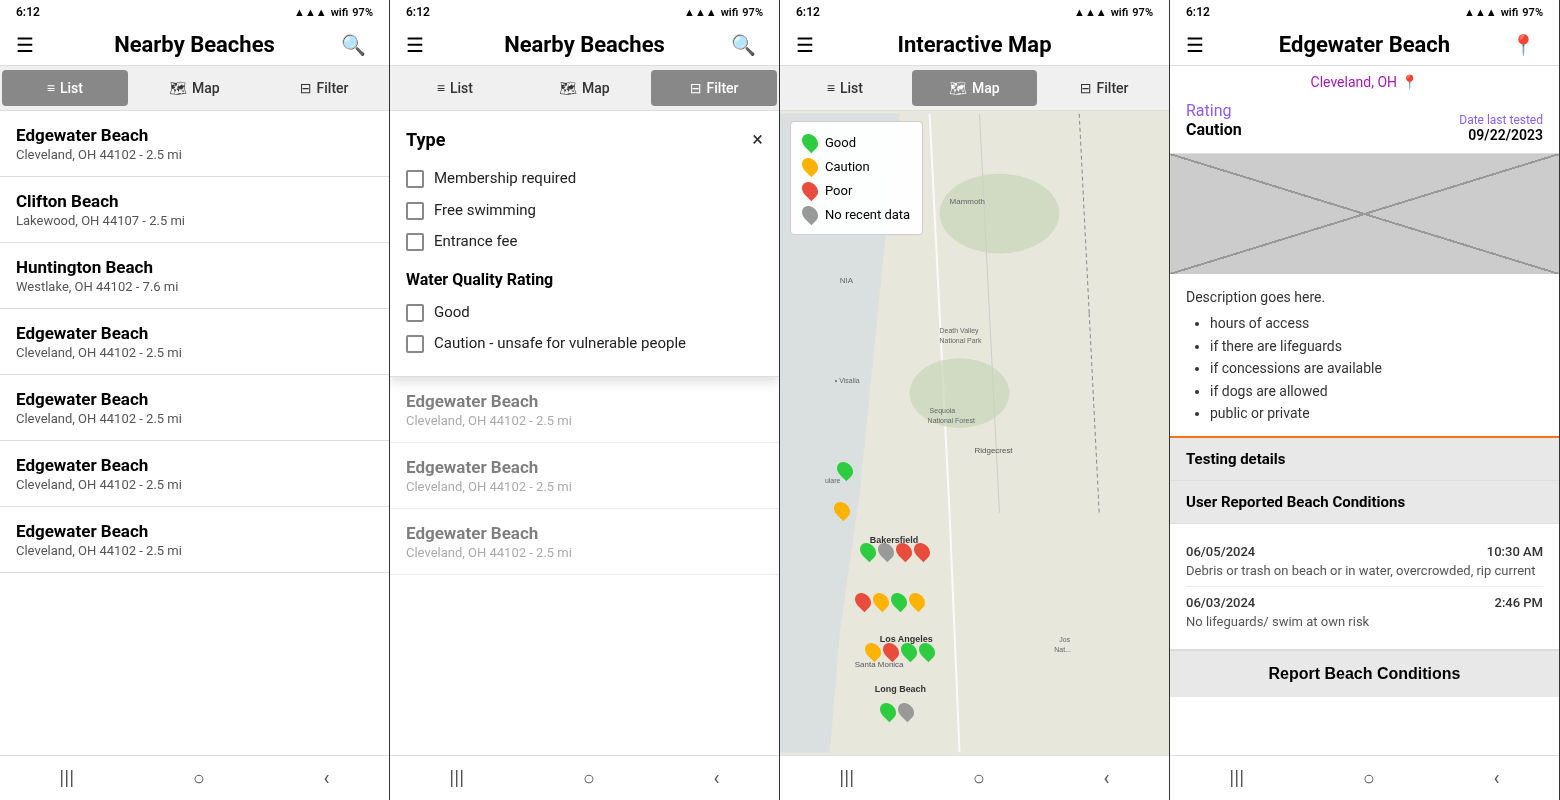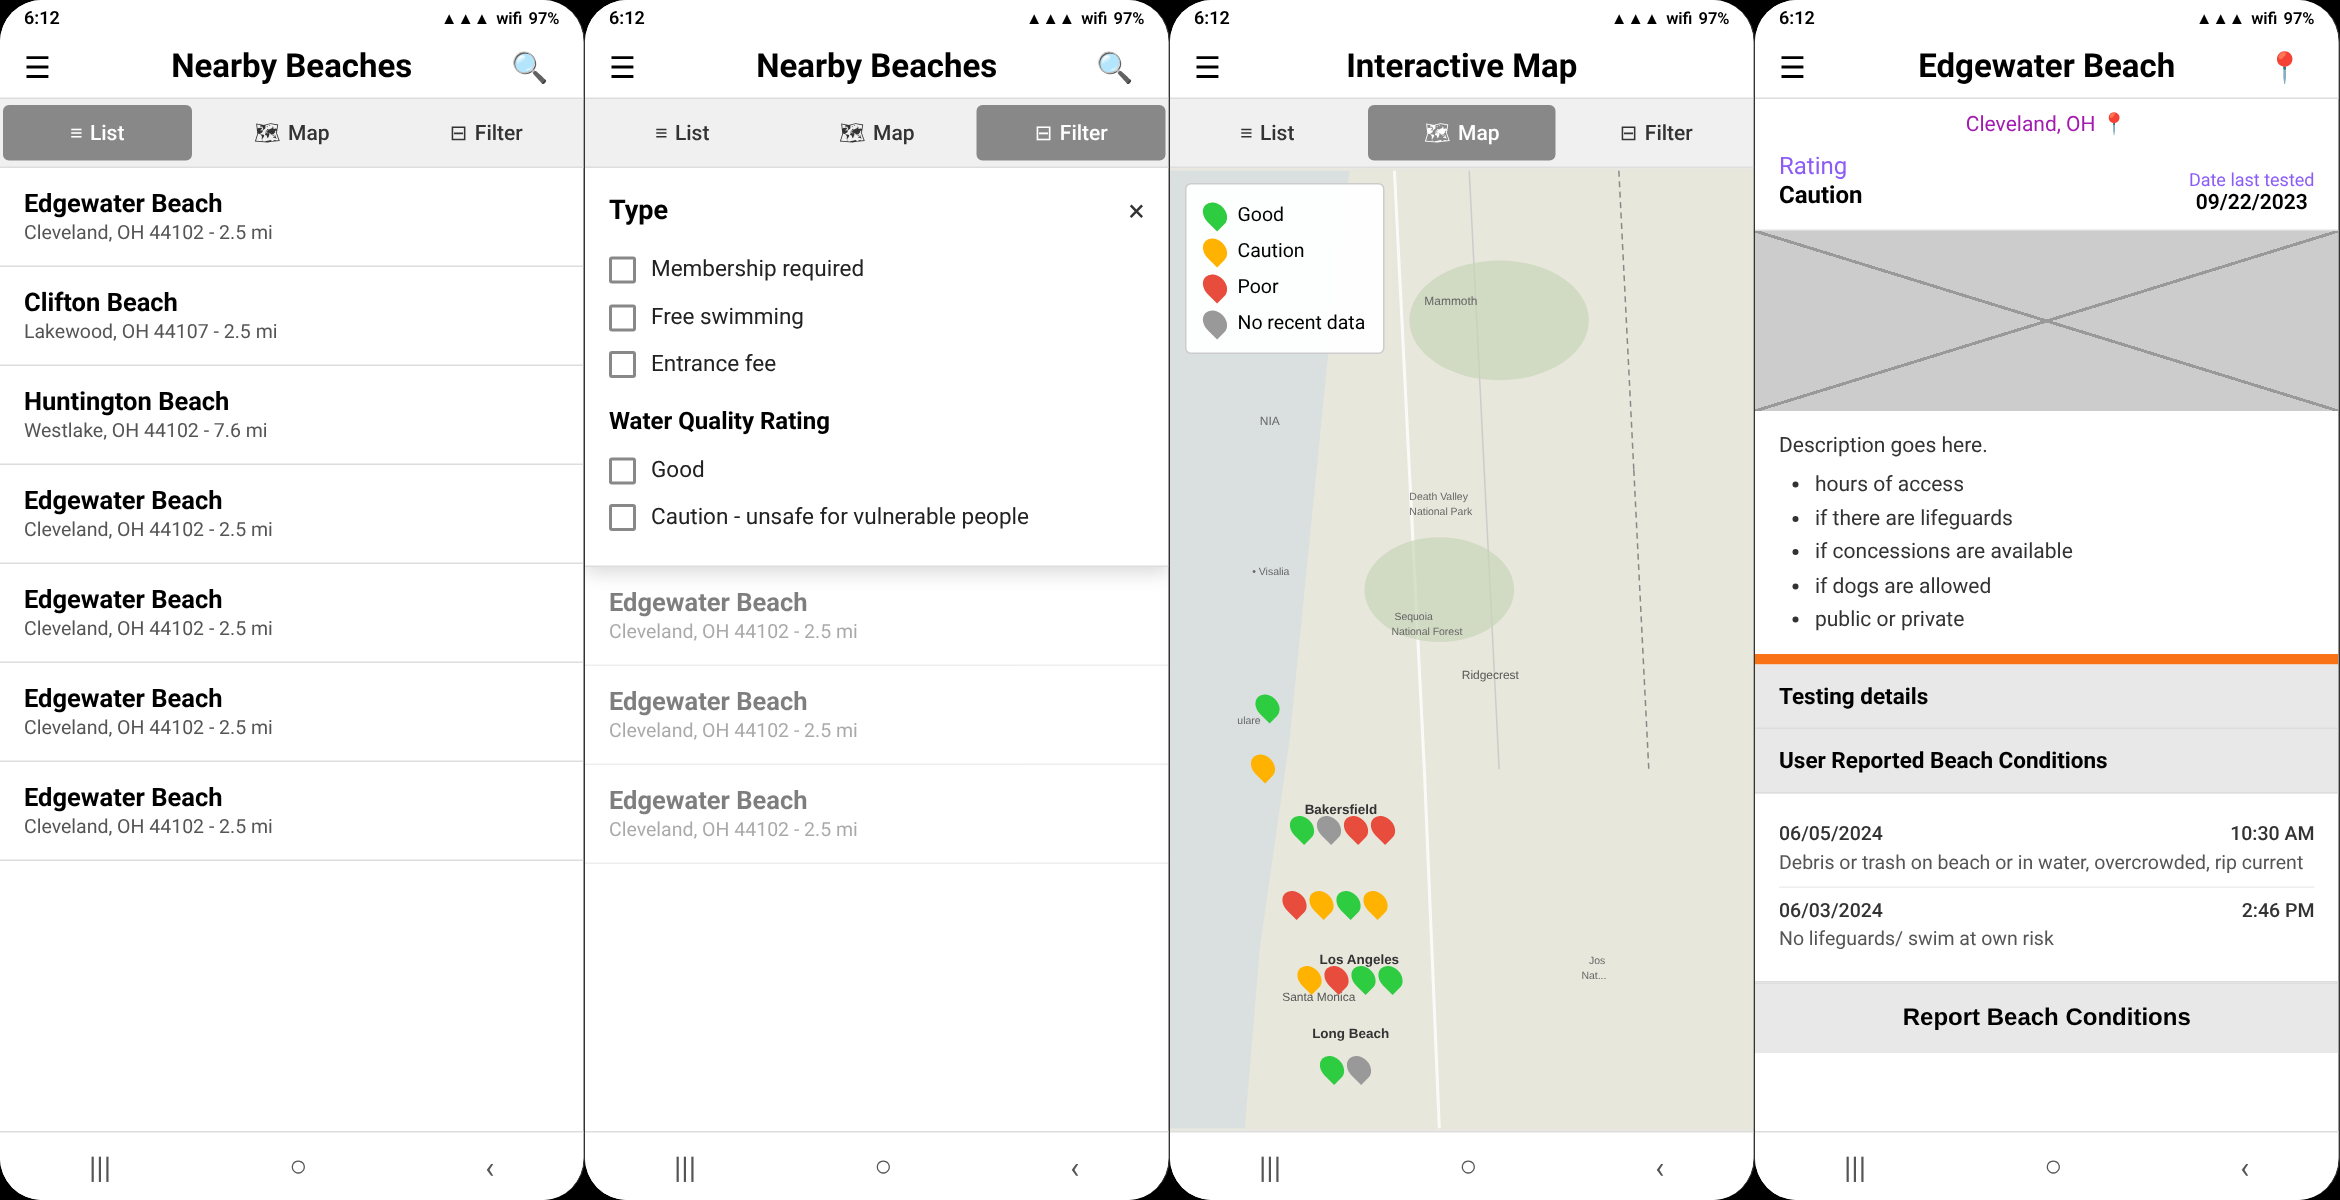--- a/index.html
+++ b/index.html
@@ -15,21 +15,20 @@
     
     .phone-panel {
       width: 390px;
       height: 800px;
       background: #fff;
       display: flex;
       flex-direction: column;
       border-right: 1px solid #333;
       overflow: hidden;
       flex-shrink: 0;
-      border-radius: 28px;
     }
 
     
     .status-bar {
       display: flex;
       justify-content: space-between;
       align-items: center;
       padding: 4px 16px;
       background: #fff;
       font-size: 12px;
@@ -217,21 +216,21 @@
     .pin-gray { background: #999; }
     .detail-rating-row {
       display: flex;
       justify-content: space-between;
       padding: 10px 16px;
       border-bottom: 1px solid #ddd;
     }
     .rating-label { font-size: 16px; color: #8b5cf6; }
     .rating-value { font-size: 16px; font-weight: 700; }
     .date-label { font-size: 12px; color: #8b5cf6; text-align: right; margin-top: 12px; }
-    .date-value { font-size: 14px; font-weight: 600; text-align: center; }
+    .date-value { font-size: 14px; font-weight: 600; text-align: right; }
     .detail-image {
       width: 100%;
       height: 120px;
       background: #ccc;
       position: relative;
       overflow: hidden;
     }
     .detail-image::before, .detail-image::after {
       content: '';
       position: absolute;
@@ -253,21 +252,21 @@
     }
     .detail-body {
       flex: 1;
       overflow-y: auto;
     }
     .detail-description {
       padding: 12px 16px;
       font-size: 14px;
       color: #333;
       line-height: 1.6;
-      border-bottom: 7px solid #f97316;
+      border-bottom: 2px solid #f97316;
     }
     .detail-description ul {
       margin-left: 24px;
       margin-top: 4px;
     }
     .detail-section {
       padding: 12px 16px;
       background: #e8e8e8;
       border-bottom: 1px solid #ddd;
       font-size: 15px;

